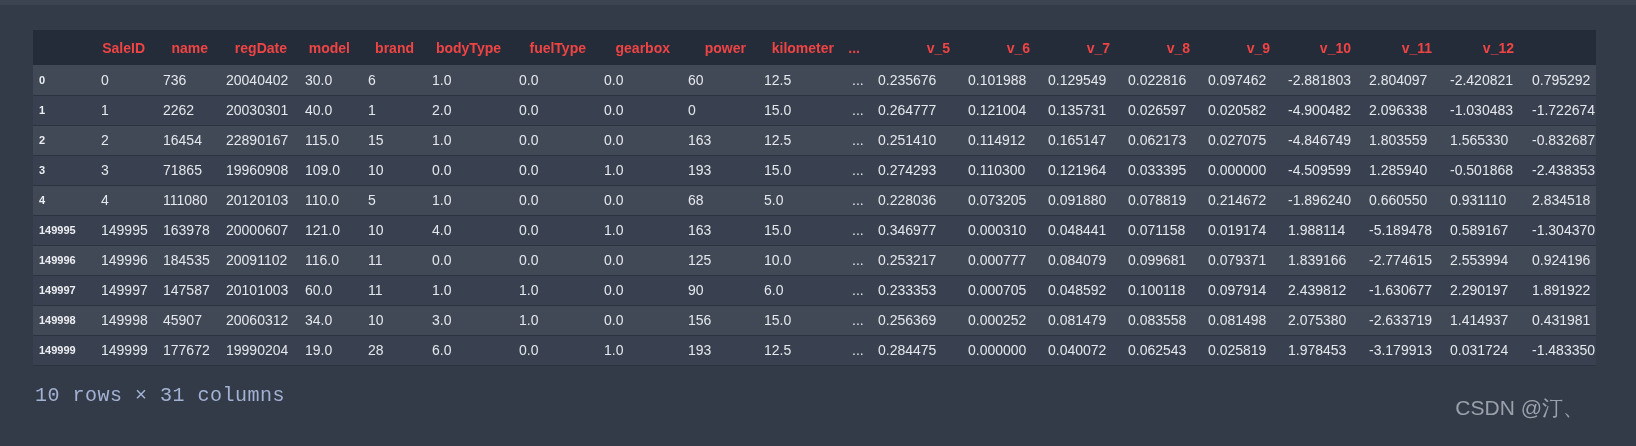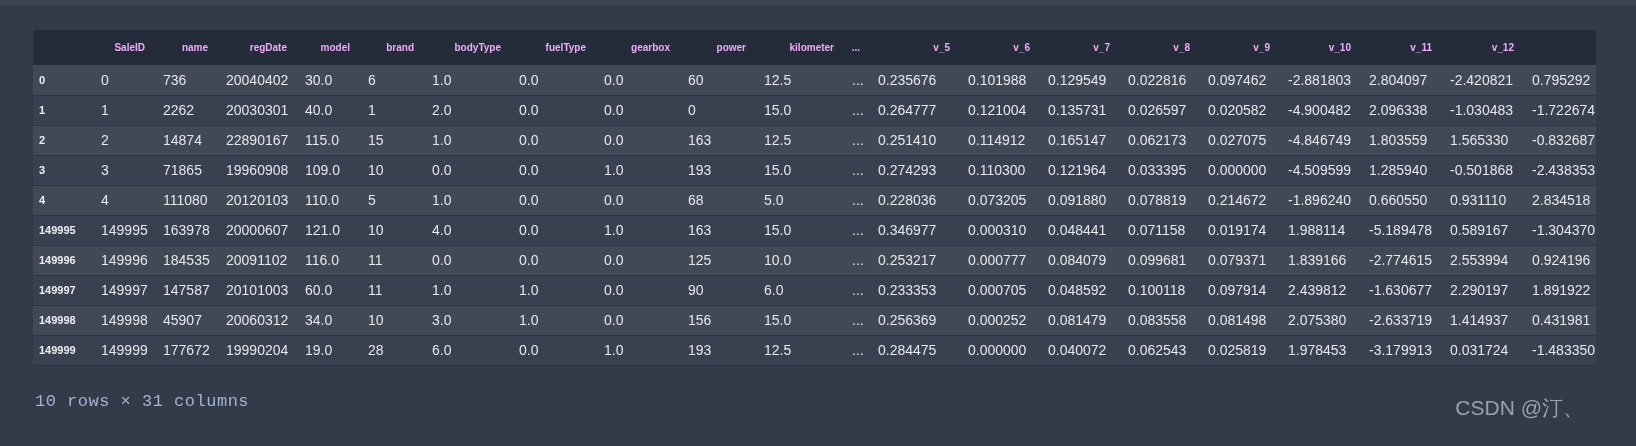--- a/index.html
+++ b/index.html
@@ -12,21 +12,21 @@
 
   .table-clip{
     position:absolute;left:33px;top:30px;width:1563px;height:347px;
     overflow:hidden;
   }
   table.dataframe{
     border-collapse:collapse;table-layout:fixed;width:1605px;
   }
   table.dataframe thead tr{height:35px}
   table.dataframe thead th{
-    background:#252c39;color:#f0abfc;font-weight:bold;font-size:10px;
+    background:#252c39;color:#ef4444;font-weight:bold;font-size:14px;
     text-align:right;padding:0 4px 0 0;white-space:nowrap;overflow:hidden;
   }
   table.dataframe tbody tr{height:30px}
   table.dataframe tbody tr:nth-child(odd) td,
   table.dataframe tbody tr:nth-child(odd) th{background:#414957}
   table.dataframe tbody tr:nth-child(even) td,
   table.dataframe tbody tr:nth-child(even) th{background:#394150}
   table.dataframe tbody th{
     font-size:11px;font-weight:bold;color:#eceef2;text-align:left;
     padding:0 0 0 6px;border-bottom:1px solid #2c3340;white-space:nowrap;
@@ -38,21 +38,21 @@
   col.c-idx{width:54px}  col.c-saleid{width:62px} col.c-name{width:63px}
   col.c-regdate{width:79px} col.c-model{width:63px} col.c-brand{width:64px}
   col.c-bodytype{width:87px} col.c-fueltype{width:85px} col.c-gearbox{width:84px}
   col.c-power{width:76px} col.c-kilometer{width:88px} col.c-dots{width:26px}
   col.c-v5{width:90px} col.c-v{width:80px} col.c-v10{width:81px}
   col.c-v11{width:81px} col.c-v12{width:82px} col.c-v13{width:120px}
 
   .summary{
     position:absolute;left:35px;top:384px;
     font-family:"Liberation Mono","DejaVu Sans Mono",monospace;
-    font-size:17px;letter-spacing:0.5px;color:#a3b2d4;margin-top:8px;
+    font-size:20px;letter-spacing:0.5px;color:#a3b2d4;
   }
   .watermark{
     position:absolute;right:52px;top:394px;
     font-size:21px;color:#9aa1aa;
   }
 </style>
 </head>
 <body>
 
 <div class="top-strip"></div>
@@ -150,21 +150,21 @@
           <td>0.026597</td>
           <td>0.020582</td>
           <td>-4.900482</td>
           <td>2.096338</td>
           <td>-1.030483</td>
           <td>-1.722674</td>
         </tr>
         <tr>
           <th>2</th>
           <td>2</td>
-          <td>14874</td>
+          <td>16454</td>
           <td>22890167</td>
           <td>115.0</td>
           <td>15</td>
           <td>1.0</td>
           <td>0.0</td>
           <td>0.0</td>
           <td>163</td>
           <td>12.5</td>
           <td>...</td>
           <td>0.251410</td>

